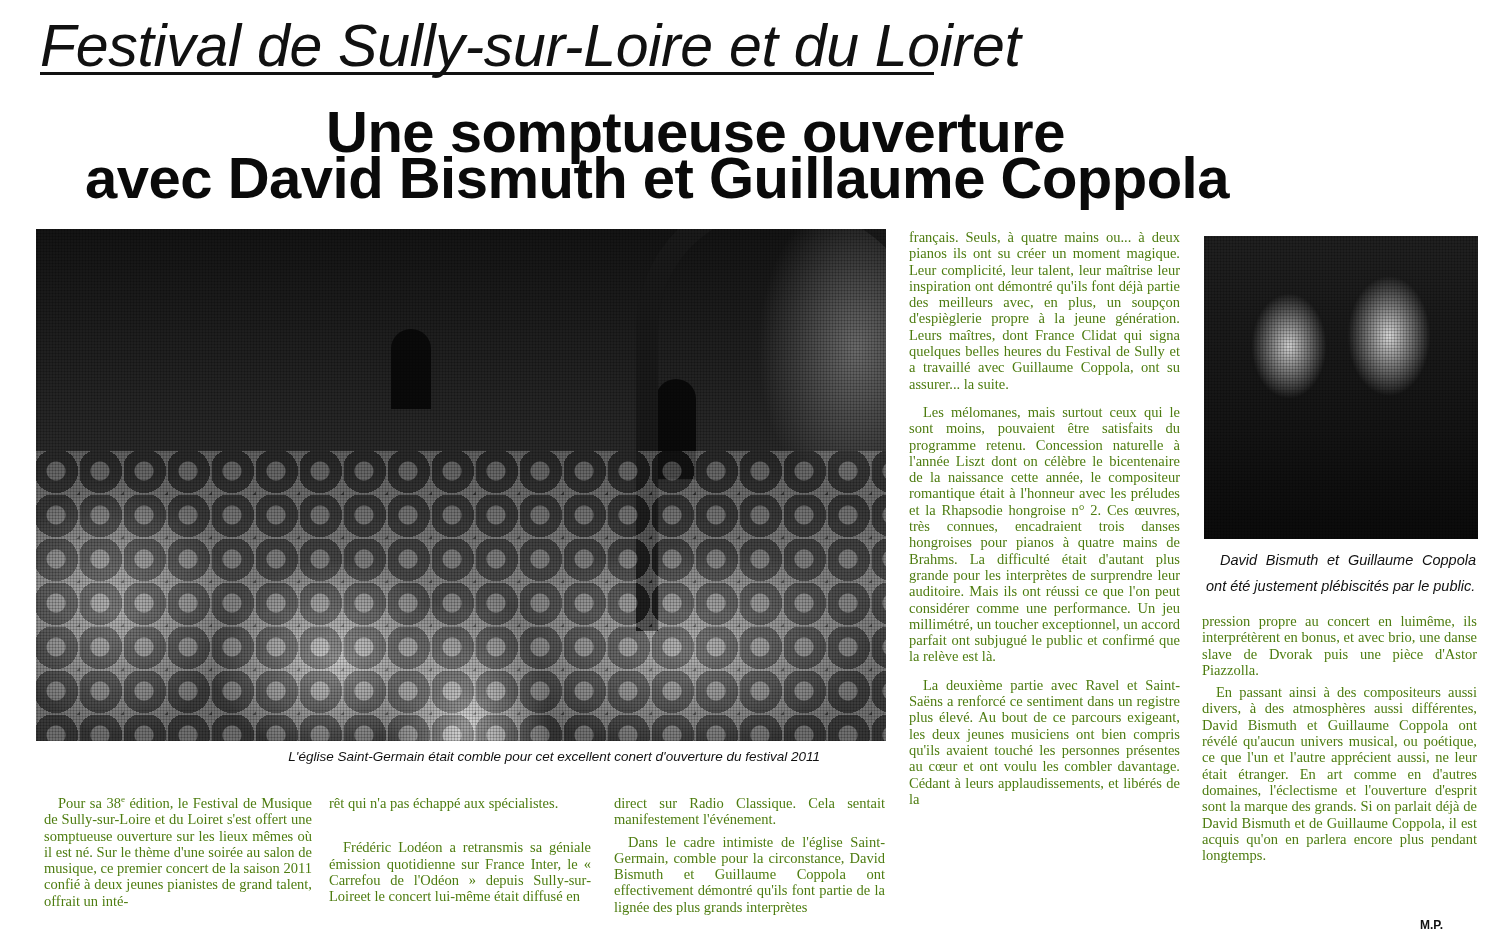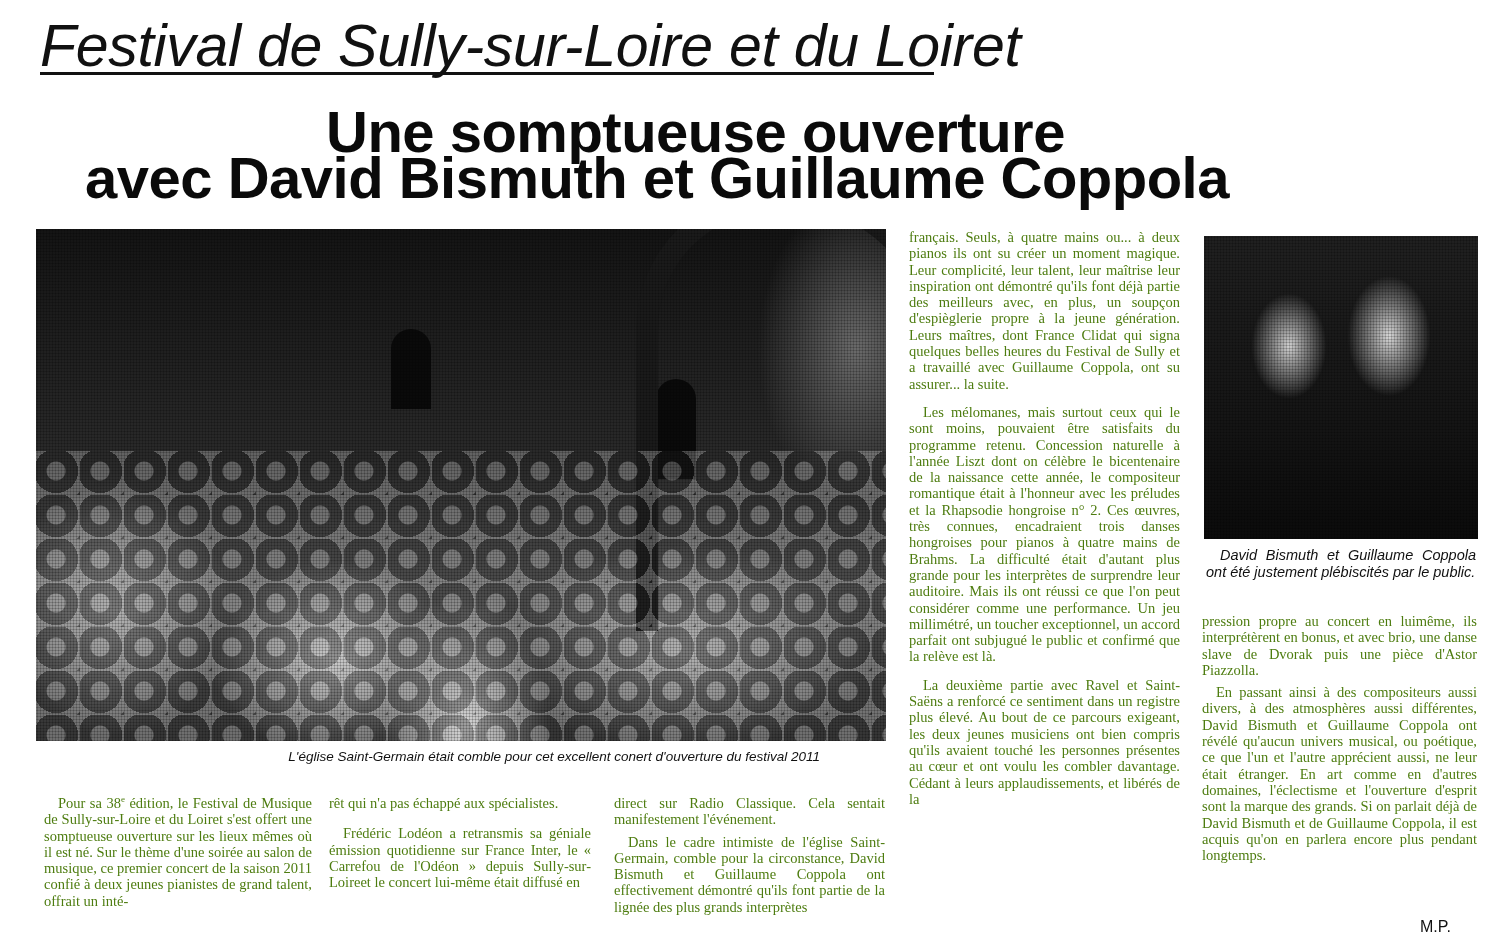--- a/index.html
+++ b/index.html
@@ -70,40 +70,40 @@
       linear-gradient(180deg, #202020 0%, #151515 60%, #0b0b0b 100%);
     overflow: hidden;
   }
   .photo-side .halftone {
     position: absolute; inset: 0;
     background-image: radial-gradient(circle, rgba(0,0,0,0.35) 0.8px, rgba(0,0,0,0) 1.2px);
     background-size: 3px 3px;
   }
   .side-caption {
     position: absolute; left: 1206px; top: 547px; width: 270px;
-    font-size: 14.5px; font-style: italic; line-height: 17px; text-indent: 14px;
+    font-size: 14.5px; font-style: italic; line-height: 26px; text-indent: 14px;
     text-align: justify; color: #111;
   }
 
   .col {
     position: absolute; font-size: 14.5px; line-height: 16.3px; color: #4d7c0f;
     text-align: justify; hyphens: manual; font-family: Liberation Serif, serif;
   }
   .col p { margin: 0 0 12px 0; text-indent: 14px; }
   .col p.cont { text-indent: 0; }
   .col p.tight { margin-bottom: 6px; }
 
   .col-a { left: 44px;  top: 795px; width: 268px; }
   .col-b { left: 329px; top: 795px; width: 262px; }
   .col-c { left: 614px; top: 795px; width: 271px; }
   .col-d { left: 909px; top: 229px; width: 271px; }
   .col-e { left: 1202px; top: 613px; width: 275px; }
 
   .signature {
-    position: absolute; left: 1420px; top: 918px; font-size: 16px; font-weight: normal; color: #111;
+    position: absolute; left: 1420px; top: 918px; font-size: 12px; font-weight: bold; color: #111;
   }
   sup { font-size: 9px; line-height: 0; }
 </style>
 </head>
 <body>
 
 <div>
 
   <div class="kicker">Festival de Sully-sur-Loire et du Loiret</div>
 
@@ -124,21 +124,21 @@
   <div class="photo-side" title="Portrait of David Bismuth and Guillaume Coppola">
     <div class="halftone"></div>
   </div>
   <div class="side-caption">David Bismuth et Guillaume Coppola ont été justement plébiscités par le public.</div>
 
   <div class="col col-a">
     <p><span>Pour sa 38</span><sup>e</sup><span> édition, le Festival de Musique de Sully-sur-Loire et du Loiret s'est offert une somptueuse ouverture sur les lieux mêmes où il est né. Sur le thème d'une soirée au salon de musique, ce premier concert de la saison 2011 confié à deux jeunes pianistes de grand talent, offrait un inté-</span></p>
   </div>
 
   <div class="col col-b">
-    <p class="cont" style="margin-bottom:14px;">rêt qui n'a pas échappé aux spécialistes.</p>
+    <p class="cont" style="margin-bottom:28px;">rêt qui n'a pas échappé aux spécialistes.</p>
     <p>Frédéric Lodéon a retransmis sa géniale émission quotidienne sur France Inter, le « Carrefou de l'Odéon » depuis Sully-sur-Loireet le concert lui-même était diffusé en</p>
   </div>
 
   <div class="col col-c">
     <p class="cont tight">direct sur Radio Classique. Cela sentait manifestement l'événement.</p>
     <p>Dans le cadre intimiste de l'église Saint-Germain, comble pour la circonstance, David Bismuth et Guillaume Coppola ont effectivement démontré qu'ils font partie de la lignée des plus grands interprètes</p>
   </div>
 
   <div class="col col-d">
     <p class="cont">français. Seuls, à quatre mains ou... à deux pianos ils ont su créer un moment magique. Leur complicité, leur talent, leur maîtrise leur inspiration ont démontré qu'ils font déjà partie des meilleurs avec, en plus, un soupçon d'espièglerie propre à la jeune génération. Leurs maîtres, dont France Clidat qui signa quelques belles heures du Festival de Sully et a travaillé avec Guillaume Coppola, ont su assurer... la suite.</p>

